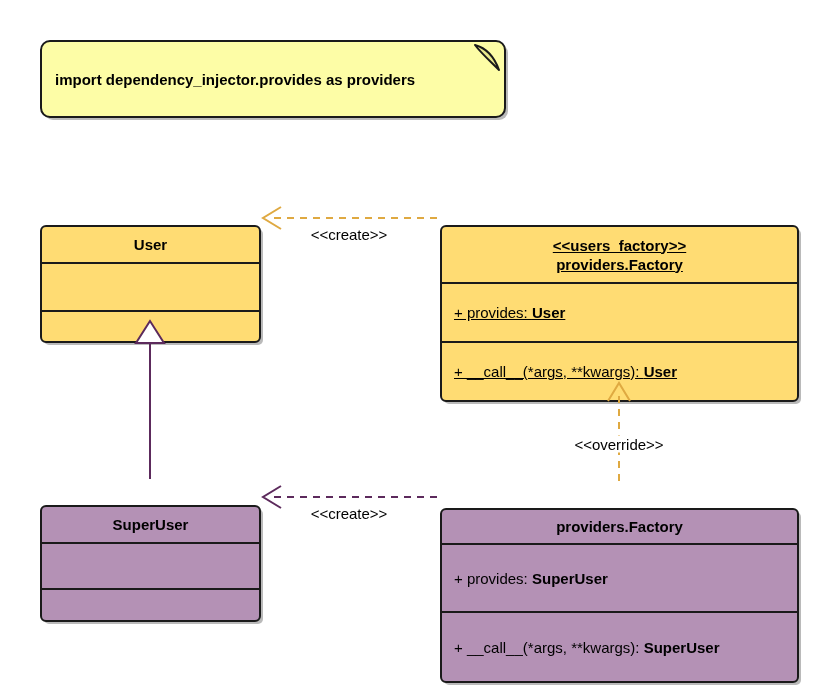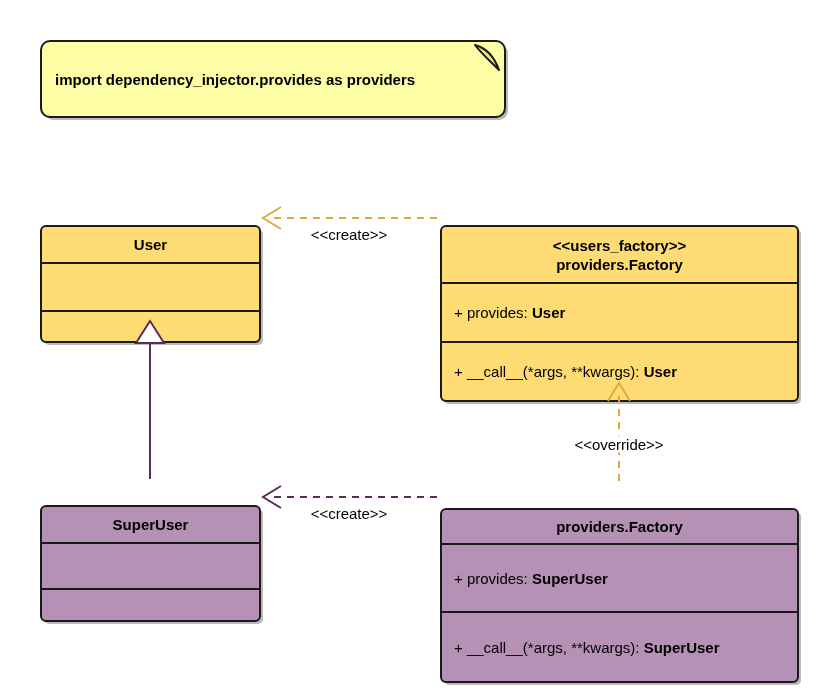--- a/index.html
+++ b/index.html
@@ -51,21 +51,21 @@
     font-size:15px;padding:16px 12px;
   }
   .mlabel{white-space:pre;}
   .mtype{font-weight:bold;white-space:pre;}
 
   #user-class{left:40px;top:200px;width:221px;height:118px;}
   #user-class .class-title{height:35px;}
   #user-class .c2{height:48px;}
   #user-class .c3{flex:1;}
 
-  #users-factory-class{left:440px;top:200px;width:359px;height:177px;}
+  #users-factory-class{left:440px;top:200px;width:359px;height:177px;text-decoration:underline;}
   #users-factory-class .class-title{height:55px;}
   #users-factory-class .c2{height:59px;}
   #users-factory-class .c3{flex:1;}
 
   #superuser-class{left:40px;top:480px;width:221px;height:117px;}
   #superuser-class .class-title{height:35px;}
   #superuser-class .c2{height:46px;}
   #superuser-class .c3{flex:1;}
 
   #superuser-factory-class{left:440px;top:483px;width:359px;height:175px;}

